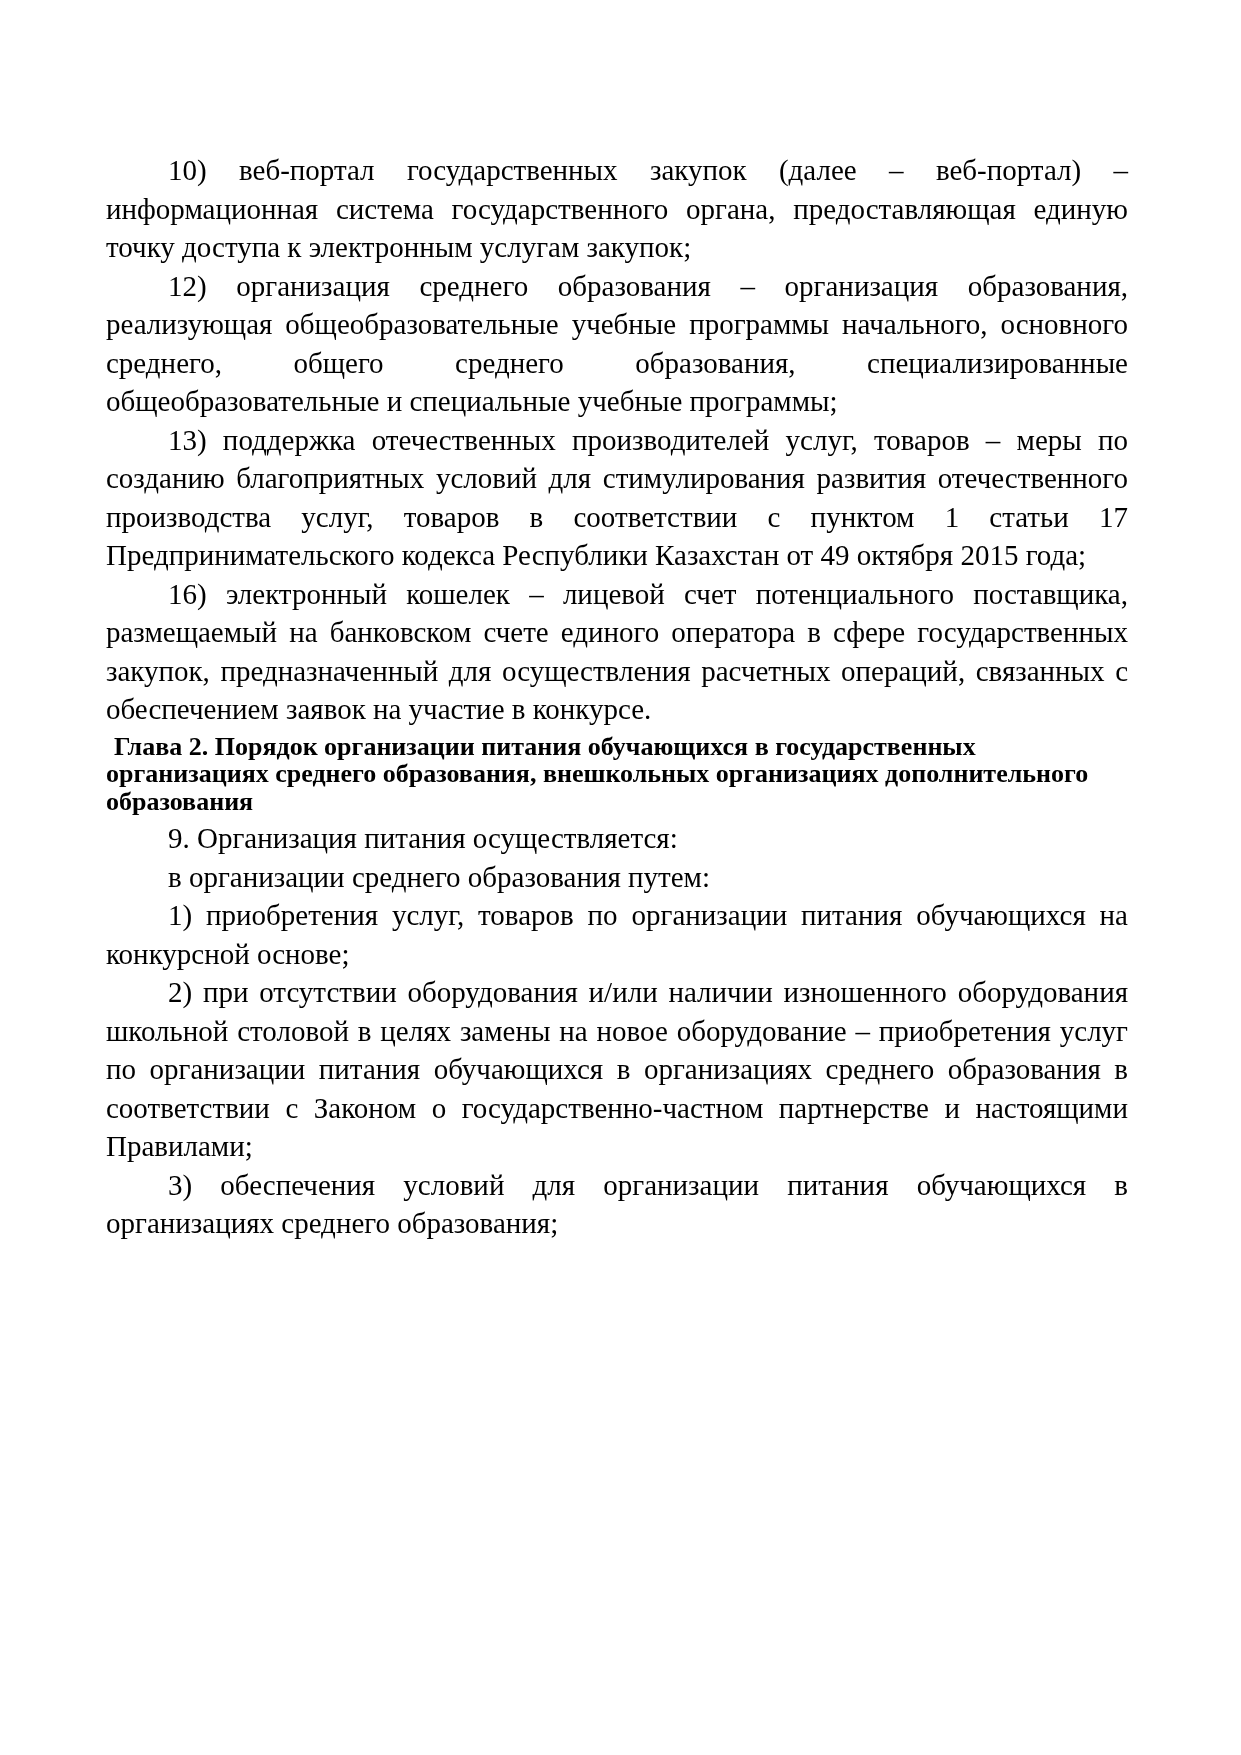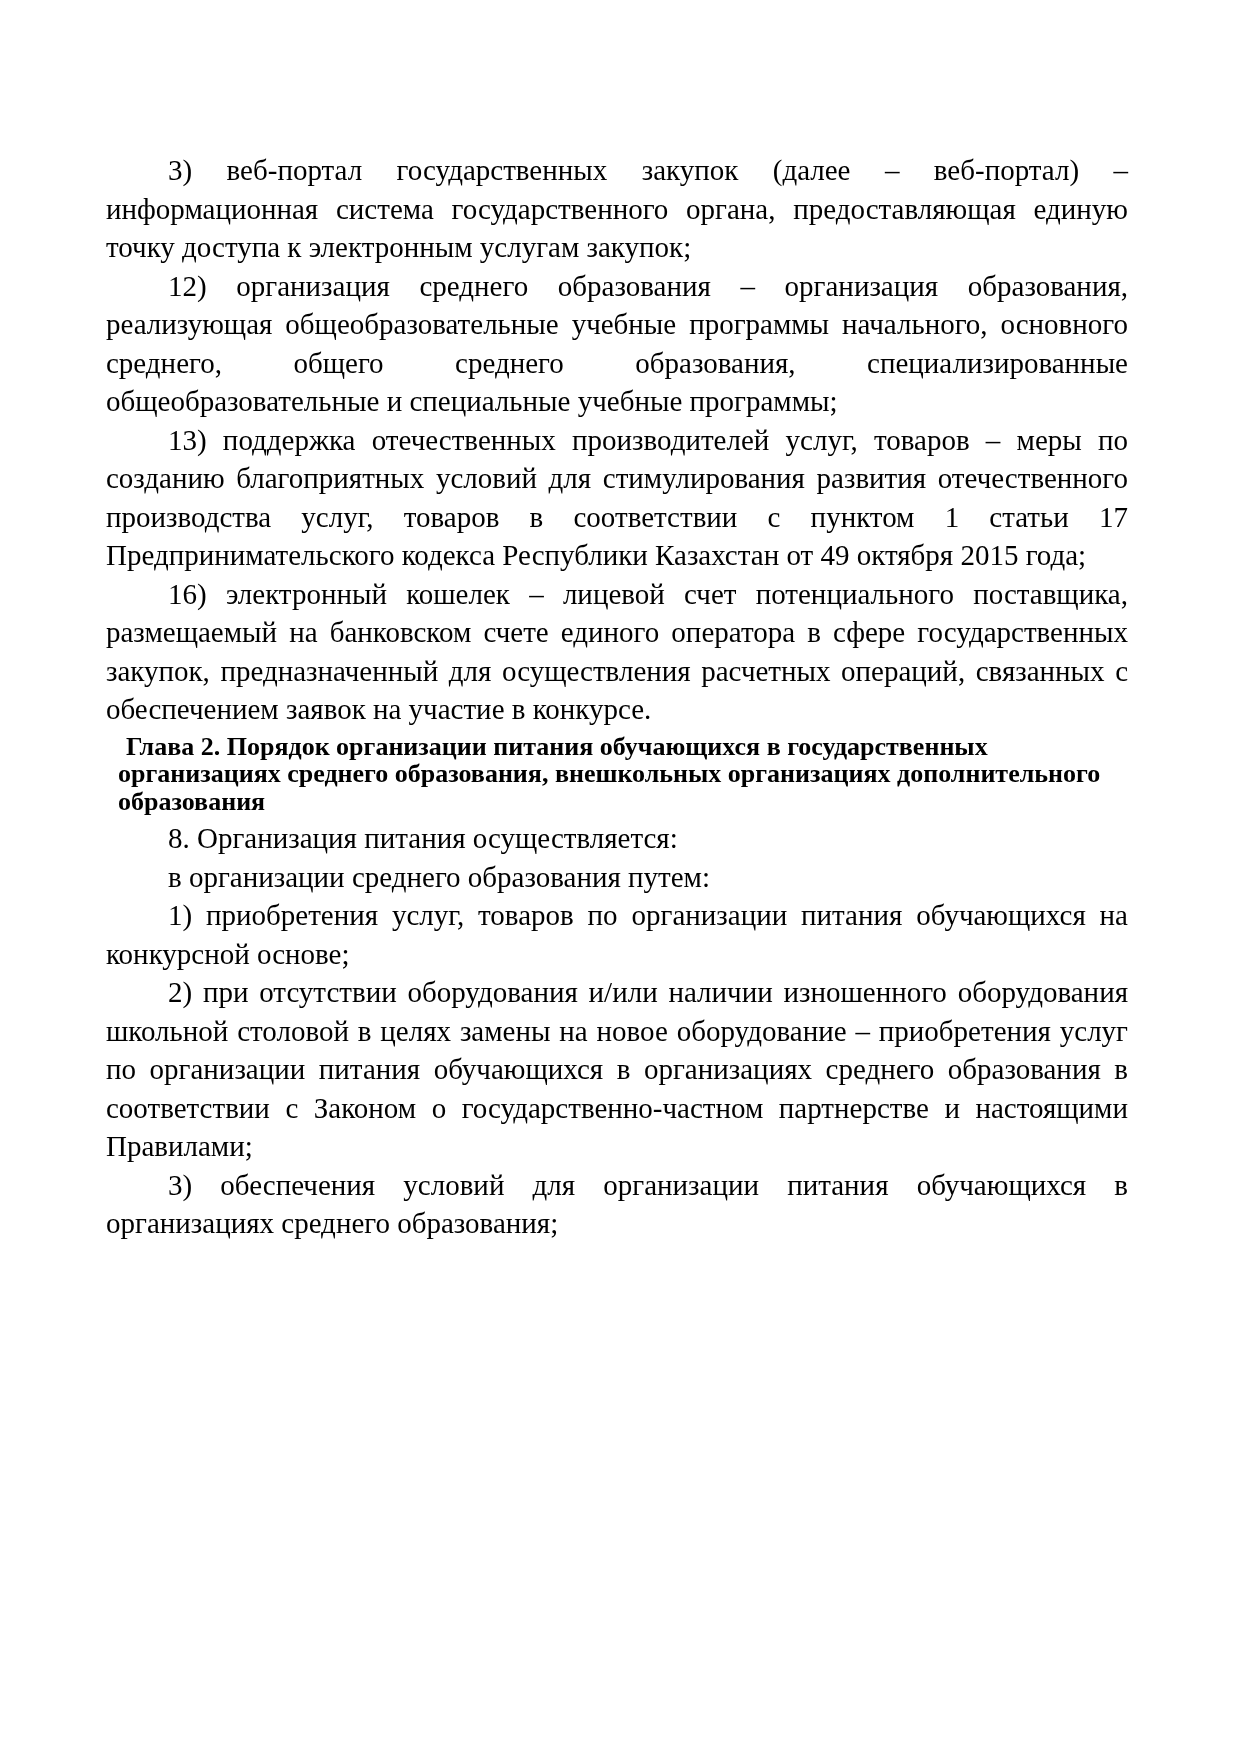--- a/index.html
+++ b/index.html
@@ -29,32 +29,32 @@
     margin: 0;
     padding: 0;
     text-indent: 62px;
   }
   .doc p.heading {
     font-weight: 700;
     font-size: 26px;
     line-height: 27.5px;
     text-align: left;
     text-indent: 8px;
-    margin: 4px 12px;
+    margin: 4px 0;
   }
 </style>
 </head>
 <body>
 
 <div class="page">
   <div class="doc">
-    <p>3) веб-портал государственных закупок (далее – веб-портал) – информационная система государственного органа, предоставляющая единую точку доступа к электронным услугам закупок;</p>
+    <p>10) веб-портал государственных закупок (далее – веб-портал) – информационная система государственного органа, предоставляющая единую точку доступа к электронным услугам закупок;</p>
     <p>12) организация среднего образования – организация образования, реализующая общеобразовательные учебные программы начального, основного среднего, общего среднего образования, специализированные общеобразовательные и специальные учебные программы;</p>
     <p>13) поддержка отечественных производителей услуг, товаров – меры по созданию благоприятных условий для стимулирования развития отечественного производства услуг, товаров в соответствии с пунктом 1 статьи 17 Предпринимательского кодекса Республики Казахстан от 49 октября 2015 года;</p>
     <p>16) электронный кошелек – лицевой счет потенциального поставщика, размещаемый на банковском счете единого оператора в сфере государственных закупок, предназначенный для осуществления расчетных операций, связанных с обеспечением заявок на участие в конкурсе.</p>
     <p class="heading">Глава 2. Порядок организации питания обучающихся в государственных организациях среднего образования, внешкольных организациях дополнительного образования</p>
-    <p>8. Организация питания осуществляется:</p>
+    <p>9. Организация питания осуществляется:</p>
     <p>в организации среднего образования путем:</p>
     <p>1) приобретения услуг, товаров по организации питания обучающихся на конкурсной основе;</p>
     <p>2) при отсутствии оборудования и/или наличии изношенного оборудования школьной столовой в целях замены на новое оборудование – приобретения услуг по организации питания обучающихся в организациях среднего образования в соответствии с Законом о государственно-частном партнерстве и настоящими Правилами;</p>
     <p>3) обеспечения условий для организации питания обучающихся в организациях среднего образования;</p>
   </div>
 </div>
 
 </body></html>

